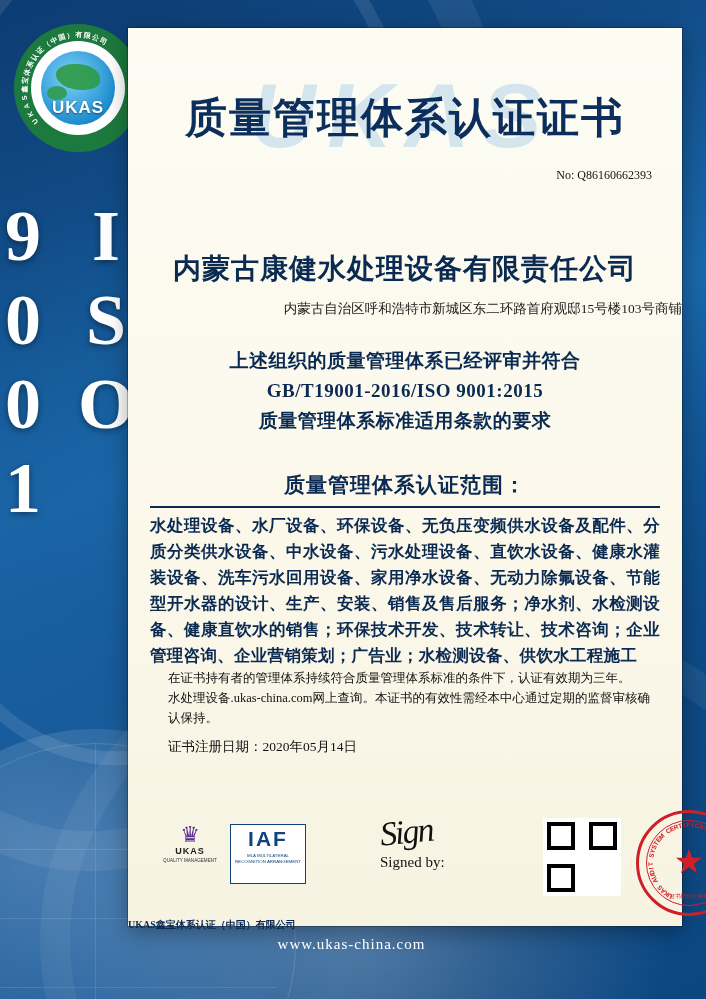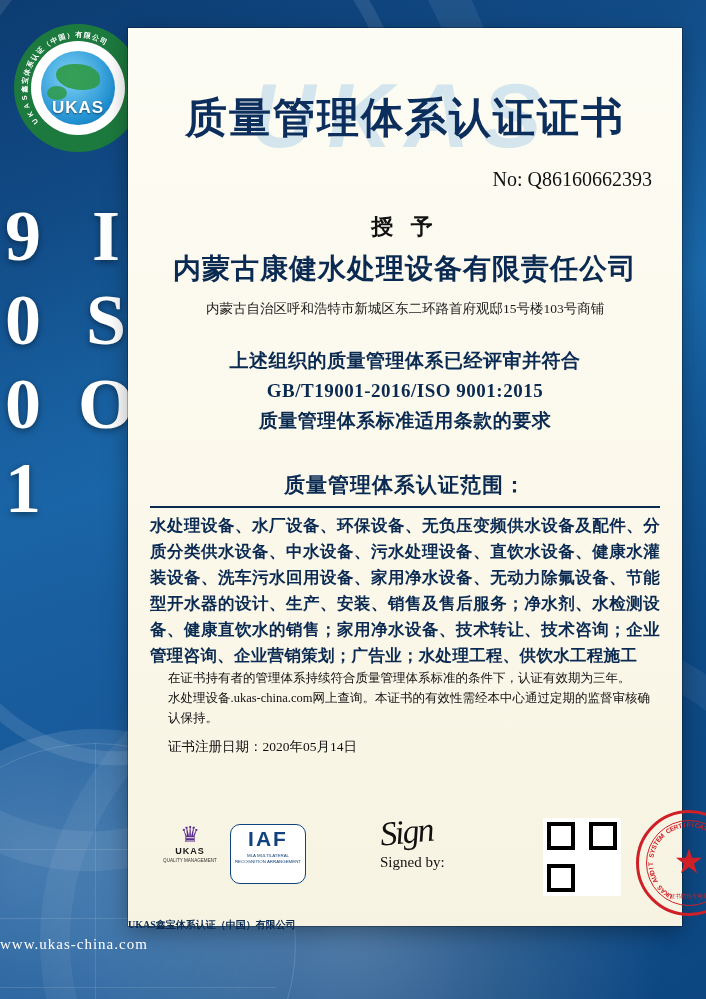--- a/index.html
+++ b/index.html
@@ -65,45 +65,45 @@
     position:absolute;left:24px;top:28px;width:500px;height:120px;
     font-family:"Liberation Sans",sans-serif;font-weight:bold;font-size:90px;
     color:rgba(120,180,225,.30);letter-spacing:12px;font-style:italic;
     line-height:120px;text-align:center;pointer-events:none;user-select:none;
   }
   .title{
     position:absolute;left:0;right:0;top:62px;text-align:center;
     font-size:42px;font-weight:bold;color:#0c2e5c;letter-spacing:2px;
     font-family:"Liberation Serif",serif;
   }
-  .cert-no{position:absolute;right:30px;top:140px;font-size:20px;color:#111;font-family:"Liberation Serif",serif;}
+  .cert-no{position:absolute;right:30px;top:140px;font-size:12px;color:#111;font-family:"Liberation Serif",serif;}
   .grant{position:absolute;left:0;right:0;top:184px;text-align:center;font-size:22px;font-weight:bold;color:#111;letter-spacing:6px;}
   .company{position:absolute;left:0;right:0;top:222px;text-align:center;font-size:28px;font-weight:bold;color:#0a2a52;letter-spacing:1px;}
-  .address{position:absolute;left:0;right:0;top:272px;text-align:center;font-size:13.5px;color:#1a1a1a;}
+  .address{position:absolute;left:0;right:0;top:272px;text-align:right;font-size:13.5px;color:#1a1a1a;}
 
   .standard{position:absolute;left:0;right:0;top:318px;text-align:center;color:#0a2a52;}
   .standard div{font-size:19px;font-weight:bold;line-height:30px;letter-spacing:.5px;}
   .standard div.mid{font-family:"Liberation Serif",serif;}
 
   .scope-title{position:absolute;left:0;right:0;top:443px;text-align:center;font-size:21px;font-weight:bold;color:#0a2a52;letter-spacing:1px;}
   .rule{position:absolute;left:22px;right:22px;top:478px;height:2px;background:#0a2a52;}
   .scope-body{
     position:absolute;left:22px;right:22px;top:485px;
     font-size:16.5px;font-weight:bold;color:#0a2a52;line-height:26px;text-align:justify;letter-spacing:.3px;
   }
   .note{position:absolute;left:40px;right:26px;top:640px;font-size:12.5px;color:#111;line-height:20px;}
   .dates{position:absolute;left:40px;right:30px;top:710px;display:flex;justify-content:space-between;font-size:13.5px;color:#111;}
 
   .badges{position:absolute;left:24px;right:24px;top:790px;height:86px;}
   .badge{position:absolute;top:6px;height:58px;}
   .b-ukas{left:10px;width:56px;text-align:center;}
   .b-ukas .crown{font-size:22px;color:#5b2d8e;line-height:22px;}
   .b-ukas .t1{font-size:9px;font-weight:bold;color:#1a1a1a;font-family:"Liberation Sans",sans-serif;letter-spacing:1px;}
   .b-ukas .t2{font-size:4.6px;color:#333;font-family:"Liberation Sans",sans-serif;line-height:6px;margin-top:2px;}
-  .b-iaf{left:78px;width:74px;border:1.5px solid #11447e;border-radius:10px;background:#fff;}
+  .b-iaf{left:78px;width:74px;border:1.5px solid #11447e;border-radius:0;background:#fff;}
   .b-iaf .big{font-size:21px;font-weight:bold;color:#11447e;text-align:center;line-height:28px;font-family:"Liberation Sans",sans-serif;letter-spacing:2px;}
   .b-iaf .sml{font-size:4.4px;color:#11447e;text-align:center;line-height:6px;font-family:"Liberation Sans",sans-serif;}
   .b-cnas{left:164px;width:76px;border:1.5px solid #0b67b2;border-radius:16px;background:#fff;}
   .b-cnas .big{font-size:19px;font-weight:bold;color:#0b67b2;text-align:center;line-height:30px;font-family:"Liberation Sans",sans-serif;letter-spacing:1px;}
   .b-cnas .sml{font-size:5px;color:#0b67b2;text-align:center;line-height:6px;font-family:"Liberation Sans",sans-serif;}
 
   .signature{position:absolute;left:252px;top:780px;width:150px;}
   .sig-mark{height:46px;font-family:"Liberation Serif",serif;font-size:34px;font-style:italic;color:#111;
     transform:rotate(-6deg);letter-spacing:-2px;}
   .sig-label{font-size:15px;color:#111;font-family:"Liberation Serif",serif;}
@@ -117,21 +117,21 @@
   .qr .eye.e1{left:2px;top:2px;} .qr .eye.e2{right:2px;top:2px;} .qr .eye.e3{left:2px;bottom:2px;}
 
   .stamp{position:absolute;left:508px;top:782px;width:100px;height:100px;border-radius:50%;
     border:3px solid #cf2027;color:#cf2027;}
   .stamp .inner{position:absolute;inset:7px;border-radius:50%;border:1px solid #cf2027;}
   .stamp .star{position:absolute;left:50%;top:50%;transform:translate(-50%,-52%);font-size:34px;color:#cf2027;line-height:34px;}
   .stamp .arc span{position:absolute;left:50%;top:50%;font-size:6.5px;font-weight:bold;transform-origin:0 0;white-space:pre;font-family:"Liberation Sans",sans-serif;}
   .stamp .sub{position:absolute;left:0;right:0;bottom:13px;text-align:center;font-size:5.5px;font-family:"Liberation Sans",sans-serif;}
 
   .footer-org{position:absolute;left:0;right:0;top:890px;font-size:10px;color:#0a2a52;font-weight:bold;}
-  .footer-url{position:absolute;left:0;right:3px;top:936px;text-align:left;font-size:15px;color:#ffffff;font-family:"Liberation Serif",serif;letter-spacing:1px;}
+  .footer-url{position:absolute;left:0;right:3px;top:936px;text-align:center;font-size:15px;color:#ffffff;font-family:"Liberation Serif",serif;letter-spacing:1px;}
 </style>
 </head>
 <body>
 
 <div id="cert">
 
   <div class="swirl s1"></div>
   <div class="swirl s2"></div>
   <div class="swirl s3"></div>
   <div class="globe"></div>
@@ -170,33 +170,32 @@
       </div>
   </div>
 
   <div class="iso-vertical">ISO 9001</div>
 
   <div class="panel">
     <div class="watermark">UKAS</div>
 
     <div class="title">质量管理体系认证证书</div>
     <div class="cert-no">No: Q86160662393</div>
-    <div class="grant">授 予</div>
     <div class="company">内蒙古康健水处理设备有限责任公司</div>
     <div class="address">内蒙古自治区呼和浩特市新城区东二环路首府观邸15号楼103号商铺</div>
 
     <div class="standard">
       <div>上述组织的质量管理体系已经评审并符合</div>
       <div class="mid">GB/T19001-2016/ISO 9001:2015</div>
       <div>质量管理体系标准适用条款的要求</div>
     </div>
 
     <div class="scope-title">质量管理体系认证范围：</div>
     <div class="rule"></div>
-    <div class="scope-body">水处理设备、水厂设备、环保设备、无负压变频供水设备及配件、分质分类供水设备、中水设备、污水处理设备、直饮水设备、健康水灌装设备、洗车污水回用设备、家用净水设备、无动力除氟设备、节能型开水器的设计、生产、安装、销售及售后服务；净水剂、水检测设备、健康直饮水的销售；家用净水设备、技术转让、技术咨询；企业管理咨询、企业营销策划；广告业；水处理工程、供饮水工程施工</div>
+    <div class="scope-body">水处理设备、水厂设备、环保设备、无负压变频供水设备及配件、分质分类供水设备、中水设备、污水处理设备、直饮水设备、健康水灌装设备、洗车污水回用设备、家用净水设备、无动力除氟设备、节能型开水器的设计、生产、安装、销售及售后服务；净水剂、水检测设备、健康直饮水的销售；环保技术开发、技术转让、技术咨询；企业管理咨询、企业营销策划；广告业；水检测设备、供饮水工程施工</div>
 
     <div class="note">
       <div>在证书持有者的管理体系持续符合质量管理体系标准的条件下，认证有效期为三年。</div>
       <div>水处理设备.ukas-china.com网上查询。本证书的有效性需经本中心通过定期的监督审核确认保持。</div>
     </div>
 
     <div class="dates">
       <span>证书注册日期：2020年05月14日</span>
     </div>
 

